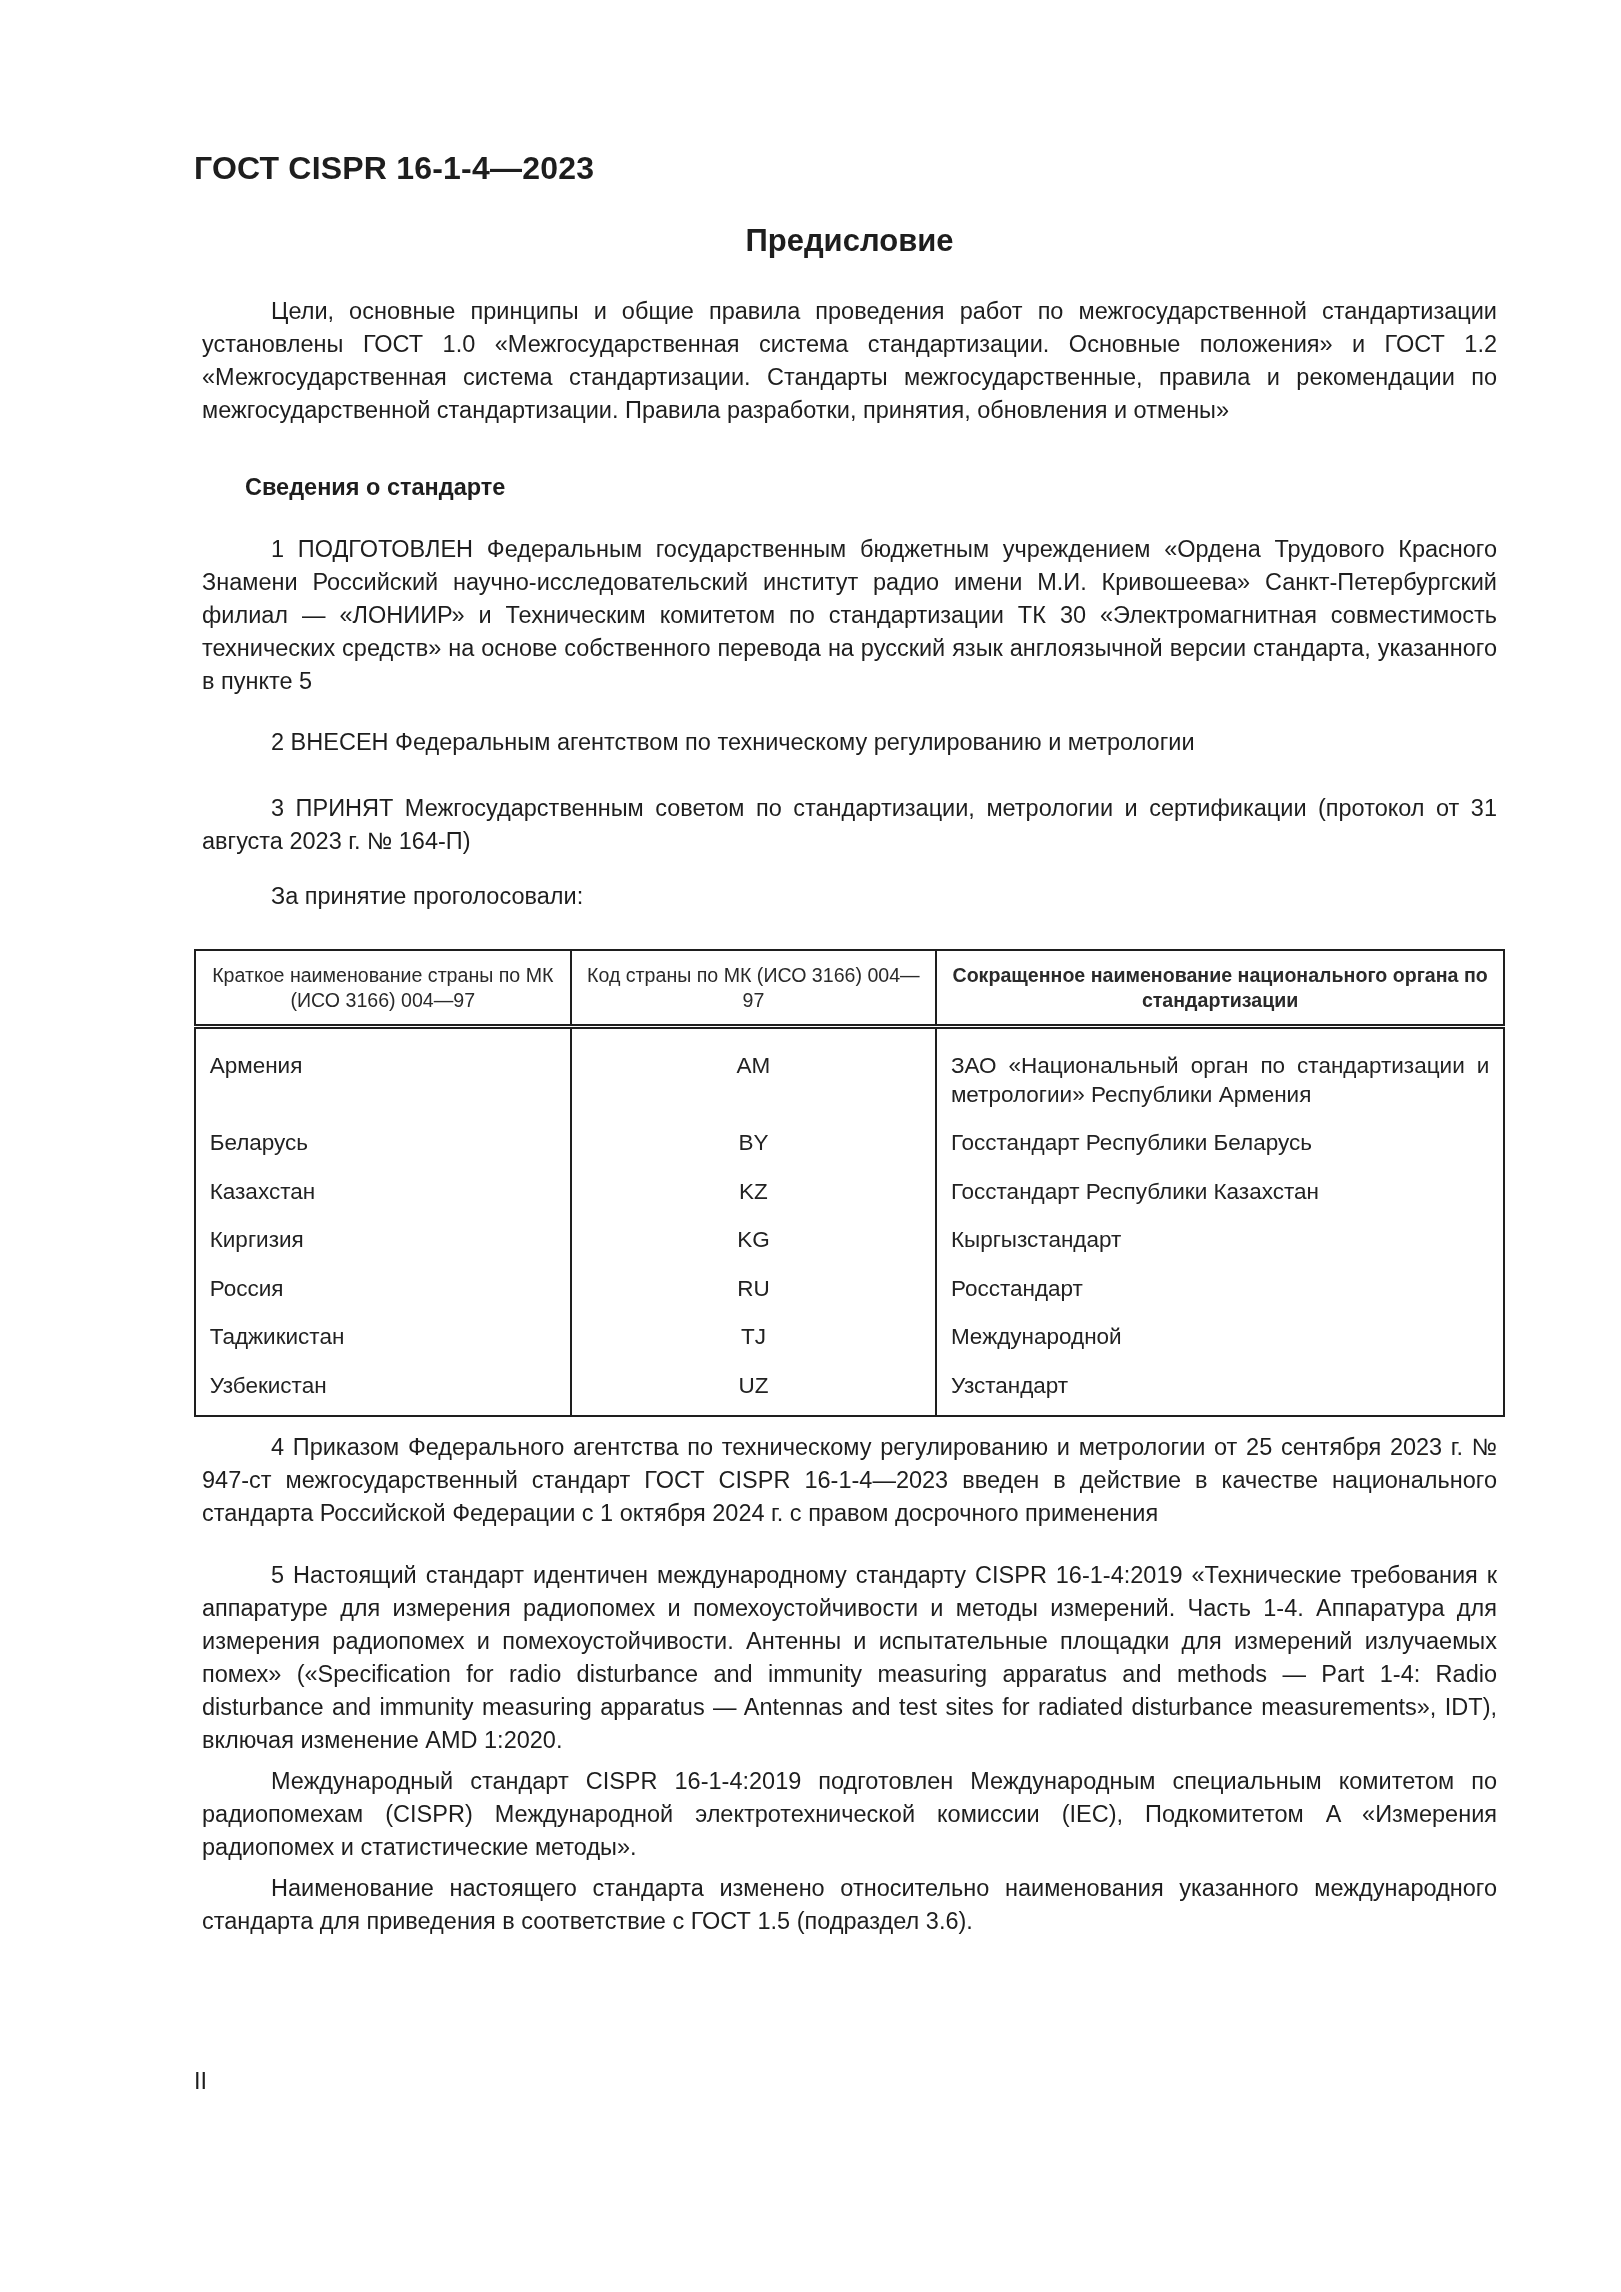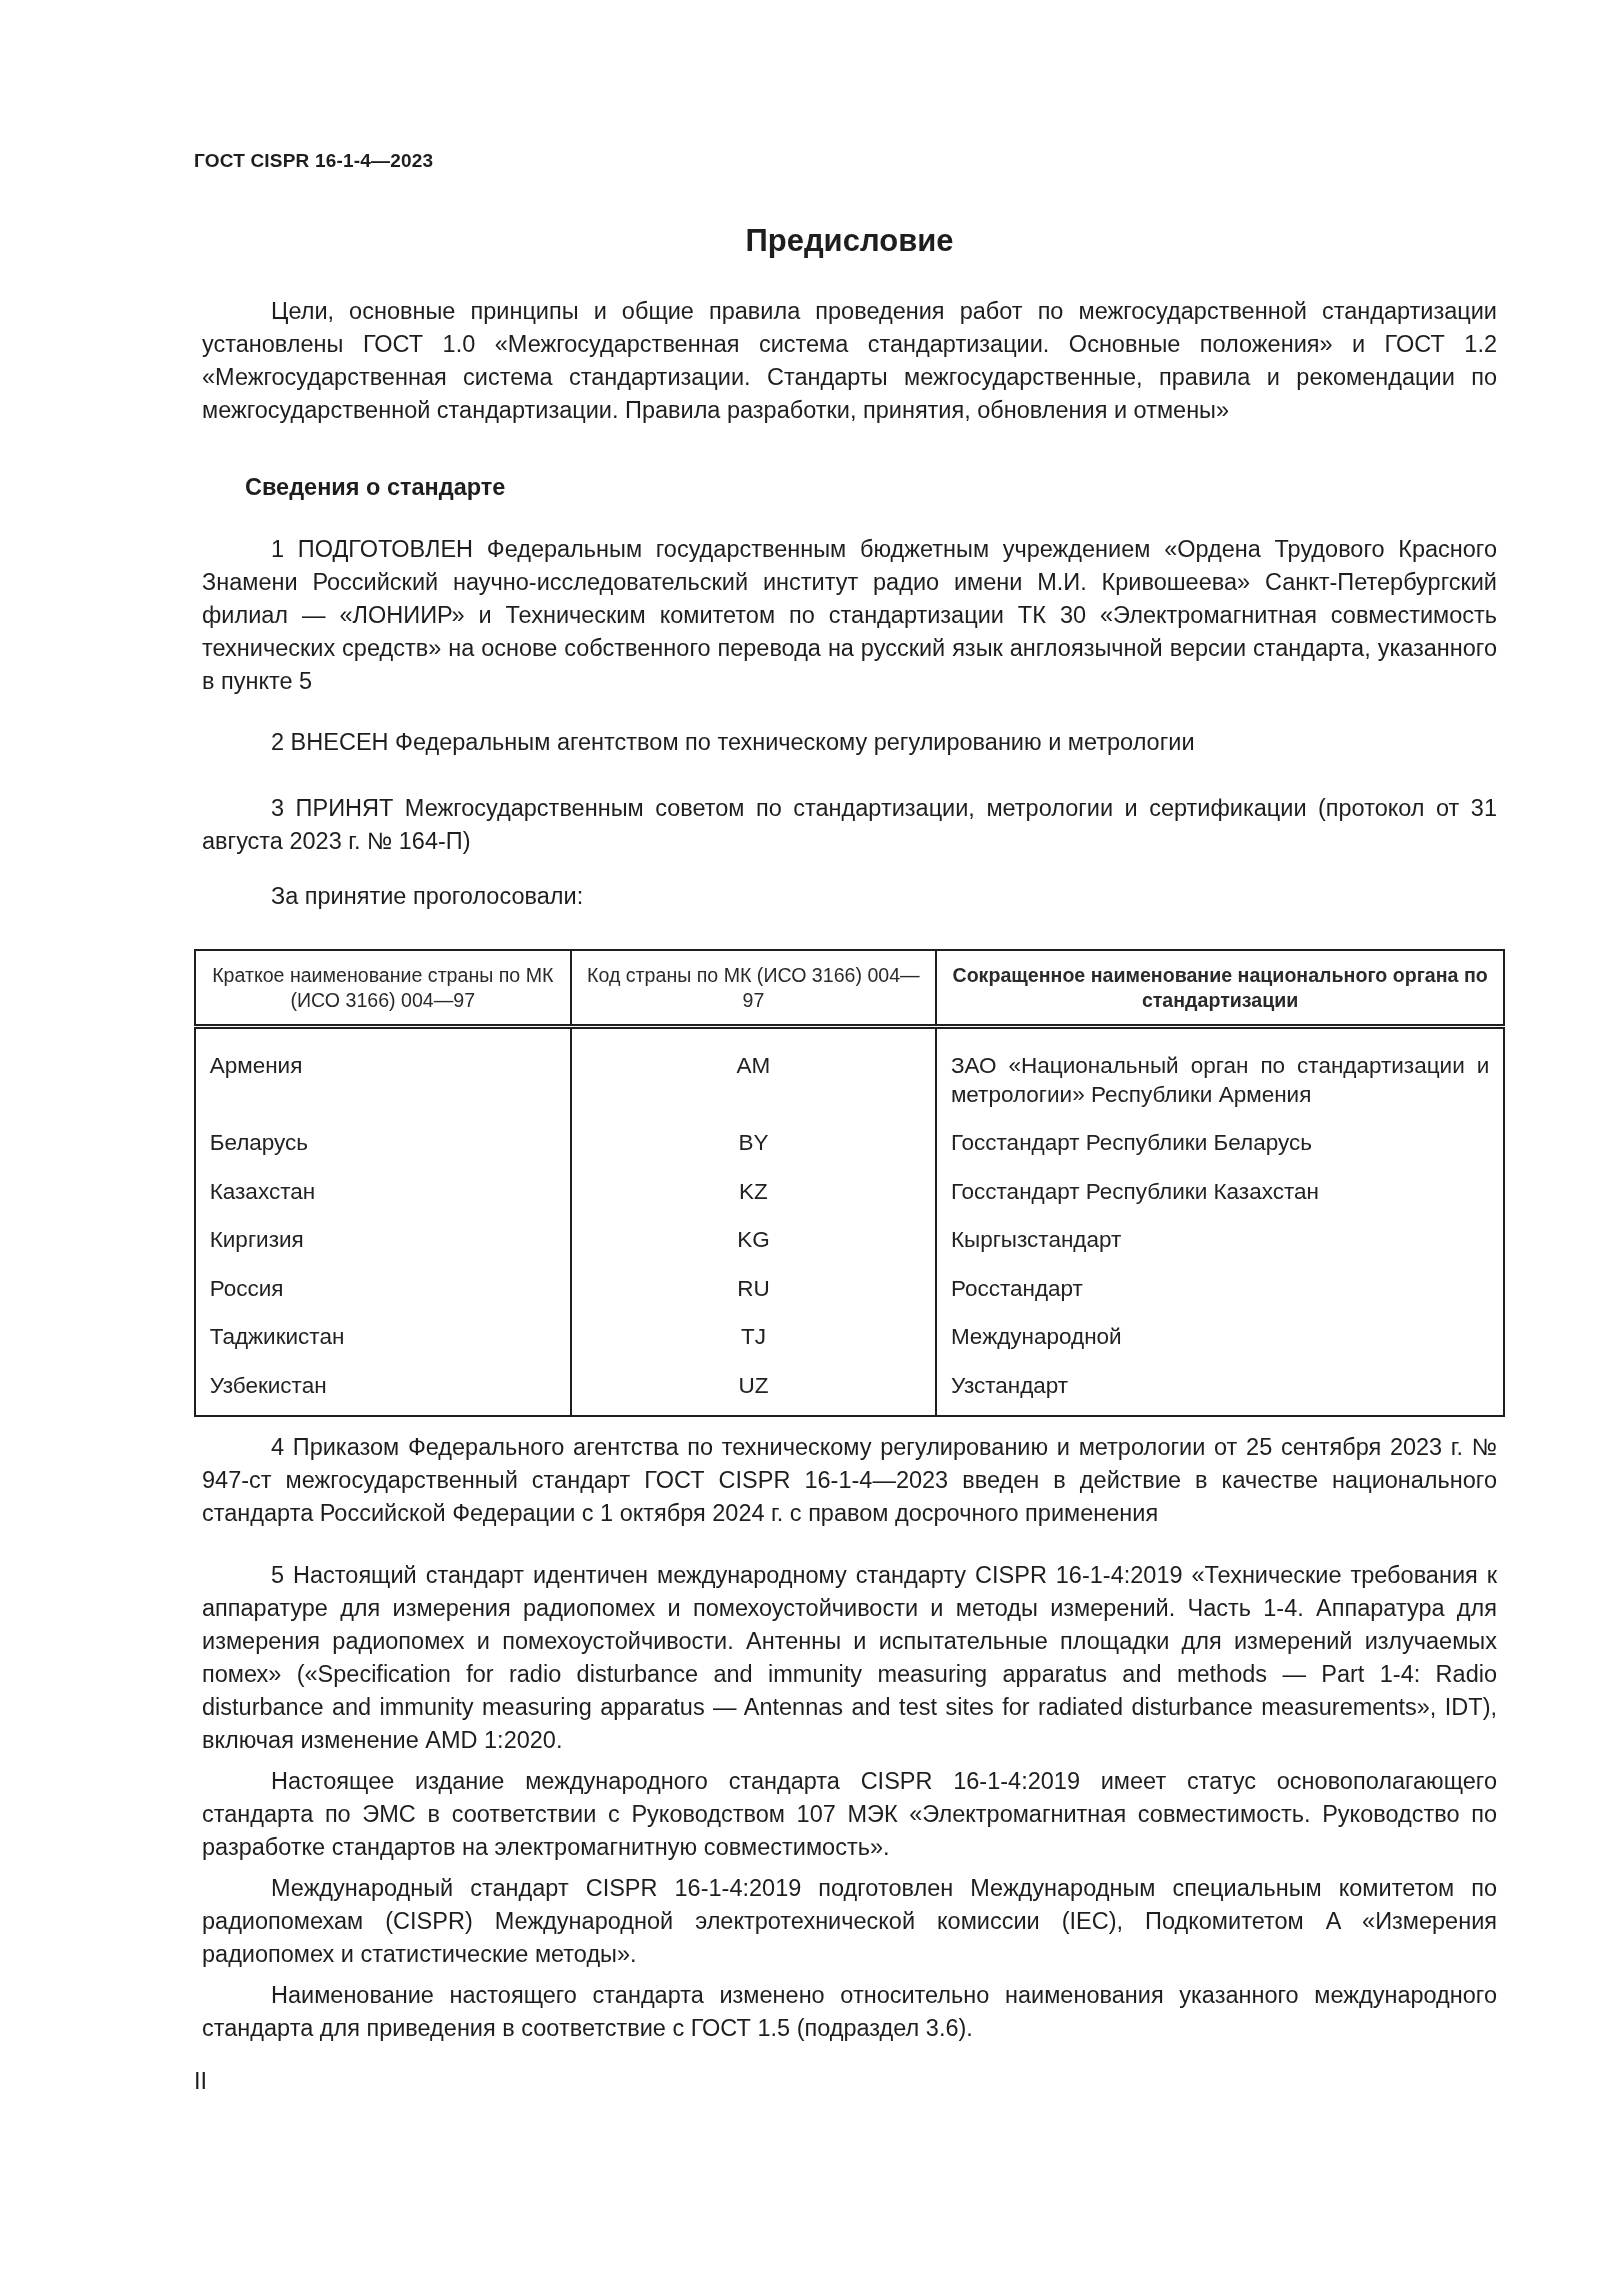--- a/index.html
+++ b/index.html
@@ -6,21 +6,21 @@
   body {
     width: 1621px; height: 2293px; position: relative; overflow: hidden;
     font-family: "Liberation Sans", "DejaVu Sans", sans-serif;
     color: #1e1e1e;
   }
   .page {
     position: absolute; left: 194px; top: 0; width: 1311px;
   }
   .doc-code {
     position: absolute; left: 0; top: 150px;
-    font-size: 19px; font-weight: bold; letter-spacing: 0.2px;
+    font-size: 32px; font-weight: bold; letter-spacing: 0.2px;
     white-space: nowrap;
   }
   .title {
     position: absolute; left: 0; top: 223px; width: 1311px; text-align: center;
     font-size: 31px; font-weight: bold; white-space: nowrap;
   }
   .text-block {
     position: absolute; left: 0; width: 1311px;
     font-size: 23.5px; line-height: 33px; text-align: justify;
   }
@@ -128,20 +128,19 @@
       </tr>
     </tbody>
   </table>
 
   <div class="text-block" style="top:1423px;">
     <p>4 Приказом Федерального агентства по техническому регулированию и метрологии от 25 сентября 2023 г. № 947-ст межгосударственный стандарт ГОСТ CISPR 16-1-4—2023 введен в действие в качестве национального стандарта Российской Федерации с 1 октября 2024 г. с правом досрочного применения</p>
   </div>
 
   <div class="text-block" style="top:1551px;">
     <p>5 Настоящий стандарт идентичен международному стандарту CISPR 16-1-4:2019 «Технические требования к аппаратуре для измерения радиопомех и помехоустойчивости и методы измерений. Часть 1-4. Аппаратура для измерения радиопомех и помехоустойчивости. Антенны и испытательные площадки для измерений излучаемых помех» («Specification for radio disturbance and immunity measuring apparatus and methods — Part 1-4: Radio disturbance and immunity measuring apparatus — Antennas and test sites for radiated disturbance measurements», IDT), включая изменение AMD 1:2020.</p>
-    <p>Настоящее издание международного стандарта CISPR 16-1-4:2019 имеет статус основополагающего стандарта по ЭМС в соответствии с Руководством 107 МЭК «Электромагнитная совместимость. Руководство по разработке стандартов на электромагнитную совместимость».</p>
     <p>Международный стандарт CISPR 16-1-4:2019 подготовлен Международным специальным комитетом по радиопомехам (CISPR) Международной электротехнической комиссии (IEC), Подкомитетом A «Измерения радиопомех и статистические методы».</p>
     <p>Наименование настоящего стандарта изменено относительно наименования указанного международного стандарта для приведения в соответствие с ГОСТ 1.5 (подраздел 3.6).</p>
   </div>
 
   <div class="page-num">II</div>
 </div>
 
 
 </body></html>

